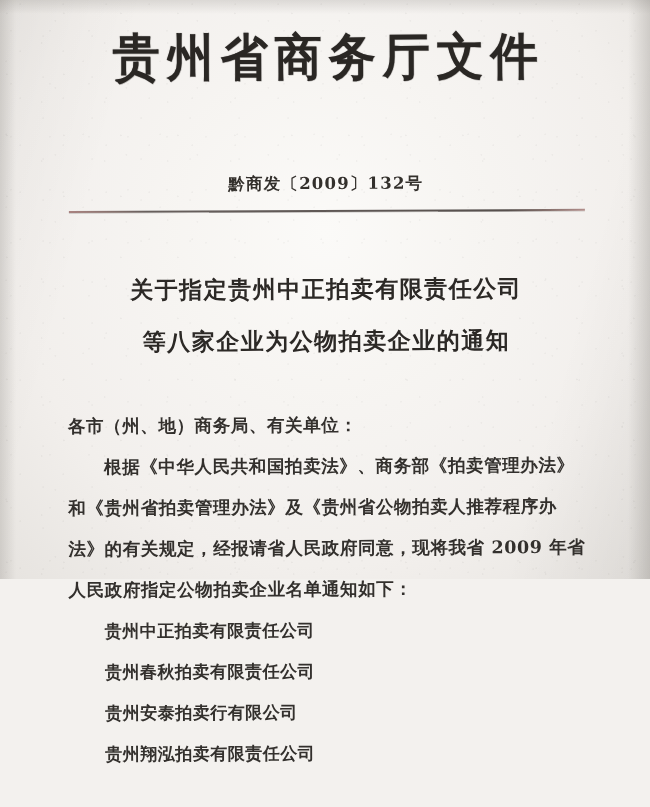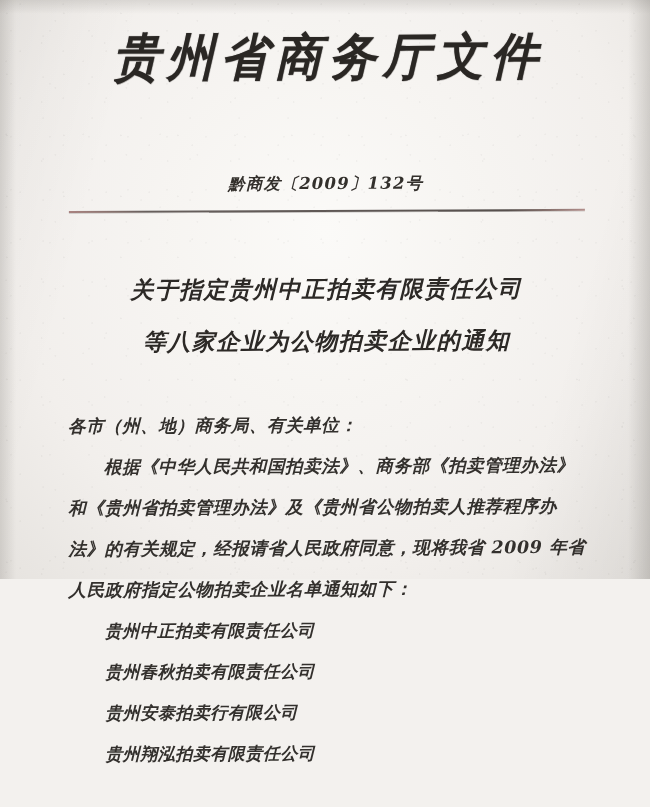--- a/index.html
+++ b/index.html
@@ -14,21 +14,20 @@
     overflow: hidden;
   }
   .page {
     position: relative;
     width: 650px;
     height: 579px;
     background:
       linear-gradient(105deg, rgba(0,0,0,0.04) 0%, rgba(255,255,255,0.0) 18%, rgba(255,255,255,0.0) 82%, rgba(0,0,0,0.05) 100%),
       radial-gradient(ellipse at 50% 40%, #fbfaf8 0%, #f2efeb 68%, #e7e3de 100%);
     filter: saturate(0.85);
-    font-style: italic;
   }
   
   .noise {
     position: absolute;
     inset: 0;
     pointer-events: none;
     opacity: 0.32;
     background-image:
       radial-gradient(circle at 12% 22%, rgba(90,85,80,0.20) 0 0.6px, transparent 1.2px),
       radial-gradient(circle at 47% 9%, rgba(90,85,80,0.16) 0 0.6px, transparent 1.2px),

